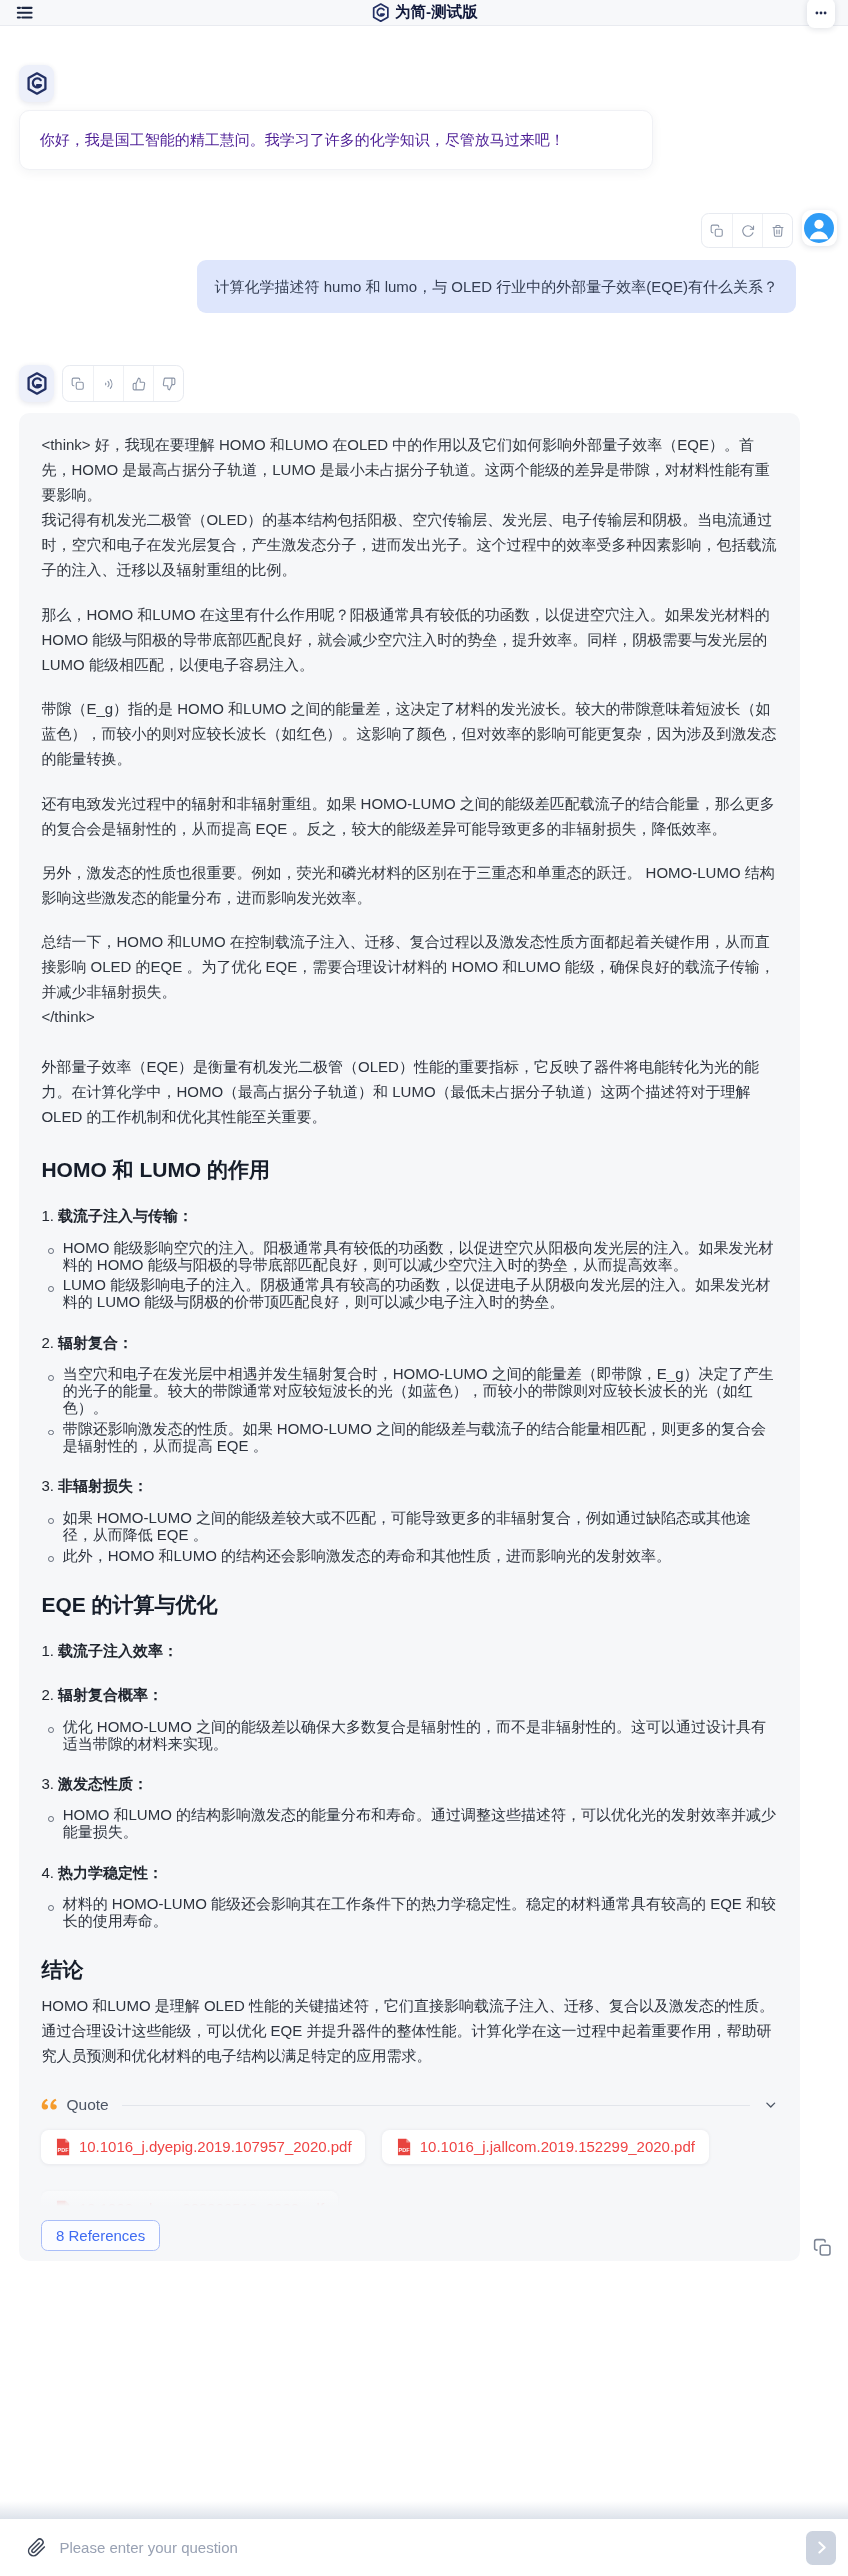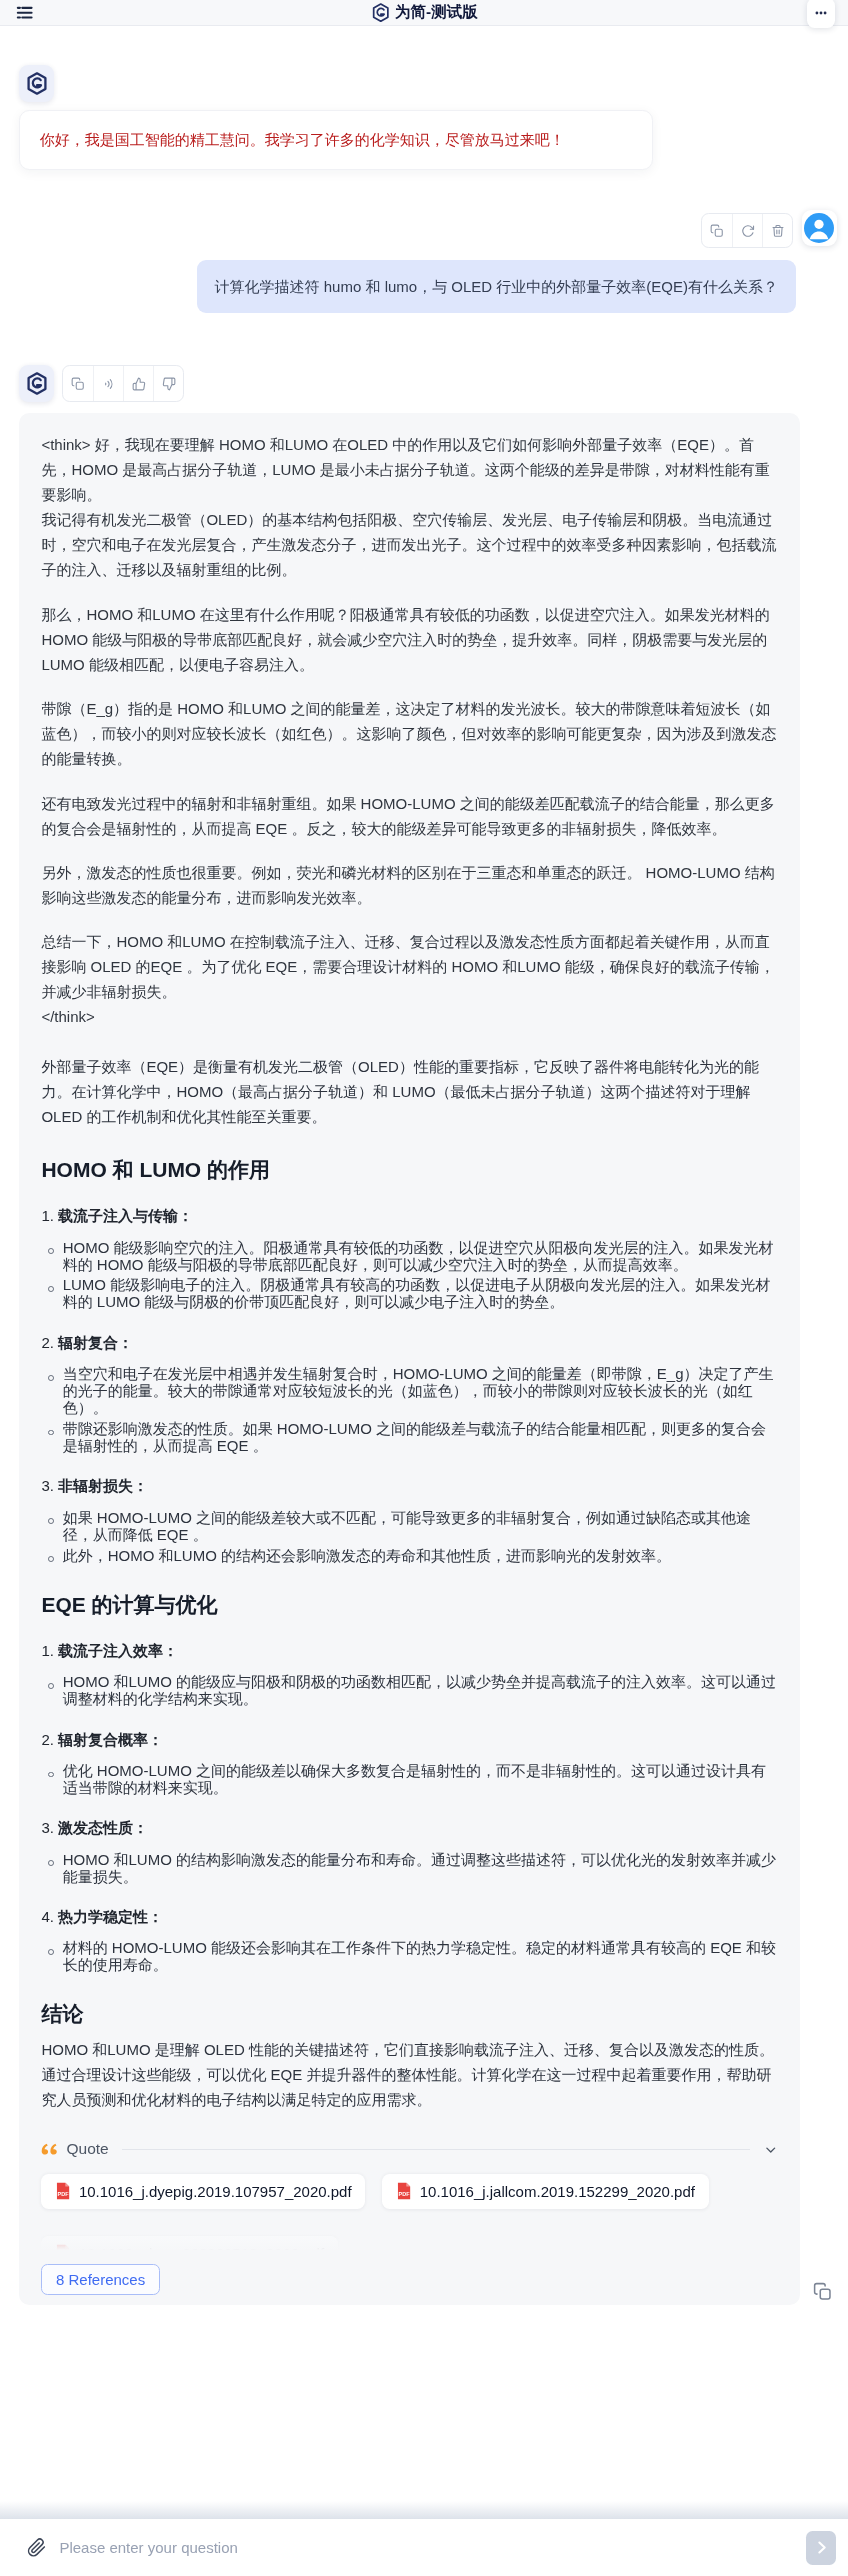--- a/index.html
+++ b/index.html
@@ -19,21 +19,21 @@
 
   
   .ai-avatar { position:absolute; width:35px; height:37px; border-radius:9px; background:#edf0fa;
     box-shadow:0 1.3px 5.2px rgba(30,40,90,.10); display:flex; align-items:center; justify-content:center; color:#233064; }
   .a1 { left:19.4px; top:65px; }
   .a2 { left:19.4px; top:365px; }
 
   
   .welcome-bubble { position:absolute; left:19.4px; top:110px; width:634px; background:#fff;
     border:0.6px solid #f0f1f5; border-radius:10.3px; box-shadow:0 2.6px 10.3px rgba(25,35,60,.05); padding:17.4px 19.4px; }
-  .welcome-bubble p { font-size:15px; line-height:23px; color:#b91c1c; }
+  .welcome-bubble p { font-size:15px; line-height:23px; color:#4c1d95; }
 
   
   .toolbar { position:absolute; background:#fff; border:0.6px solid #e7eaf0; border-radius:7.7px;
     display:flex; align-items:stretch; overflow:hidden; }
   .toolbar .tb-btn { width:30px; display:flex; align-items:center; justify-content:center;
     border:none; background:transparent; color:#8b95a7; cursor:pointer; }
   .toolbar .tb-btn + .tb-btn { border-left:0.6px solid #eef0f4; }
   .user-toolbar { left:701px; top:213px; height:35px; }
   .ai-toolbar  { left:62px;  top:365px; height:37px; }
 
@@ -62,22 +62,22 @@
   .bullet:first-child { margin-top:0; }
   .bullet .dot { flex:none; width:5.8px; height:5.8px; border:1px solid #646c7a; border-radius:50%;
     margin:9.7px 9px 0 6.5px; }
   .bullet p { font-size:15px; line-height:17px; color:#2d333e; }
 
   
   .quote-row { display:flex; align-items:center; gap:7.7px; margin-top:28px; color:#4c5564;
     font-size:15.5px; cursor:pointer; }
   .qline { flex:1; height:0.6px; background:#e2e5eb; margin:0 5.2px; }
   .chips { display:flex; gap:17px; margin-top:15.5px; flex-wrap:wrap; }
-  .chip { display:flex; align-items:flex-end; gap:8.4px; background:#fff; border-radius:7.7px;
-    padding:8.4px 13.6px; box-shadow:0 0.6px 3.9px rgba(25,35,60,.07); font-size:15px; color:#0f172a; cursor:pointer; }
+  .chip { display:flex; align-items:center; gap:8.4px; background:#fff; border-radius:7.7px;
+    padding:8.4px 13.6px; box-shadow:0 0.6px 3.9px rgba(25,35,60,.07); font-size:15px; color:#ef4444; cursor:pointer; }
   .faded-wrap { margin-top:11.6px; height:30px; overflow:hidden; position:relative; }
   .faded-wrap .chip { opacity:.55; }
   .faded-wrap::after { content:""; position:absolute; inset:0;
     background:linear-gradient(180deg, rgba(246,247,249,0) 0%, rgba(246,247,249,.25) 45%, #f6f7f9 100%); }
   .refs-btn { margin-top:14px; display:inline-block; padding:5.8px 13.6px; font-size:15px; color:#3f6bf2;
     background:#fbfcff; border:1.3px solid #a9bdf8; border-radius:6.5px; cursor:pointer;
     font-family:"Liberation Sans","DejaVu Sans",sans-serif; }
   .card-copy { position:absolute; right:-32px; bottom:3.9px; color:#7b8494; cursor:pointer; }
 
   
@@ -265,26 +265,20 @@
             </div>
             <div class="bullet">
               <span class="dot"></span>
               <p>此外，HOMO 和LUMO 的结构还会影响激发态的寿命和其他性质，进而影响光的发射效率。</p>
             </div>
           </div>
         </div>
         <h2>EQE 的计算与优化</h2>
         <div class="num-item">
           <div class="num-label"><span>1. </span><b>载流子注入效率：</b></div>
-          <div class="bullets">
-            <div class="bullet">
-              <span class="dot"></span>
-              <p>HOMO 和LUMO 的能级应与阳极和阴极的功函数相匹配，以减少势垒并提高载流子的注入效率。这可以通过调整材料的化学结构来实现。</p>
-            </div>
-          </div>
         </div>
         <div class="num-item">
           <div class="num-label"><span>2. </span><b>辐射复合概率：</b></div>
           <div class="bullets">
             <div class="bullet">
               <span class="dot"></span>
               <p>优化 HOMO-LUMO 之间的能级差以确保大多数复合是辐射性的，而不是非辐射性的。这可以通过设计具有适当带隙的材料来实现。</p>
             </div>
           </div>
         </div>

